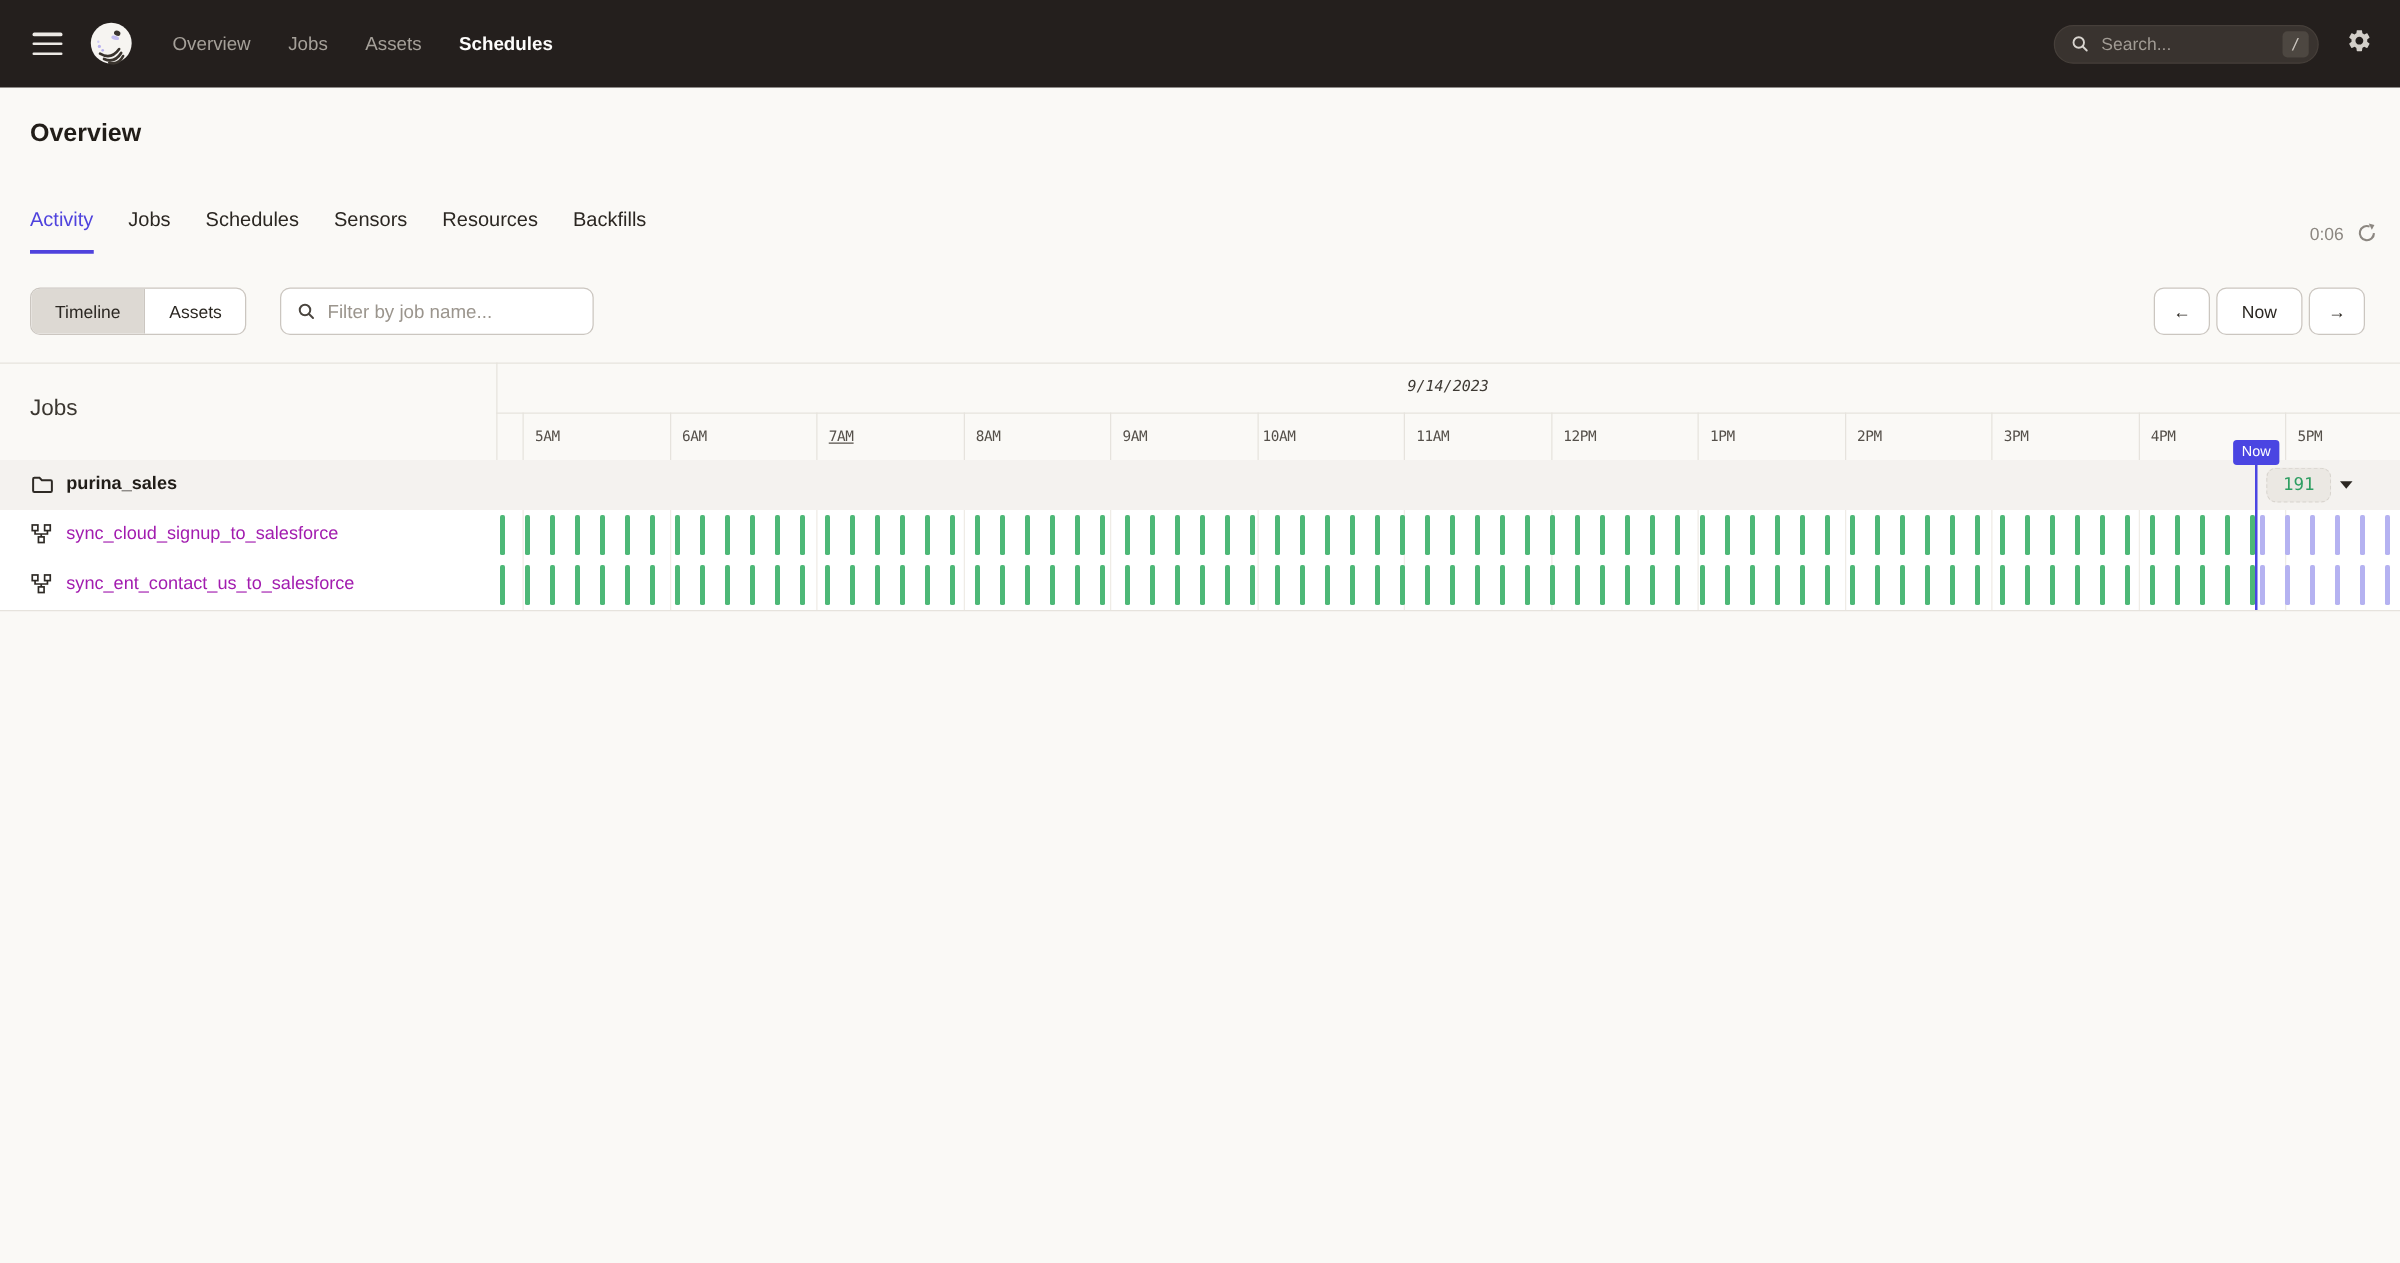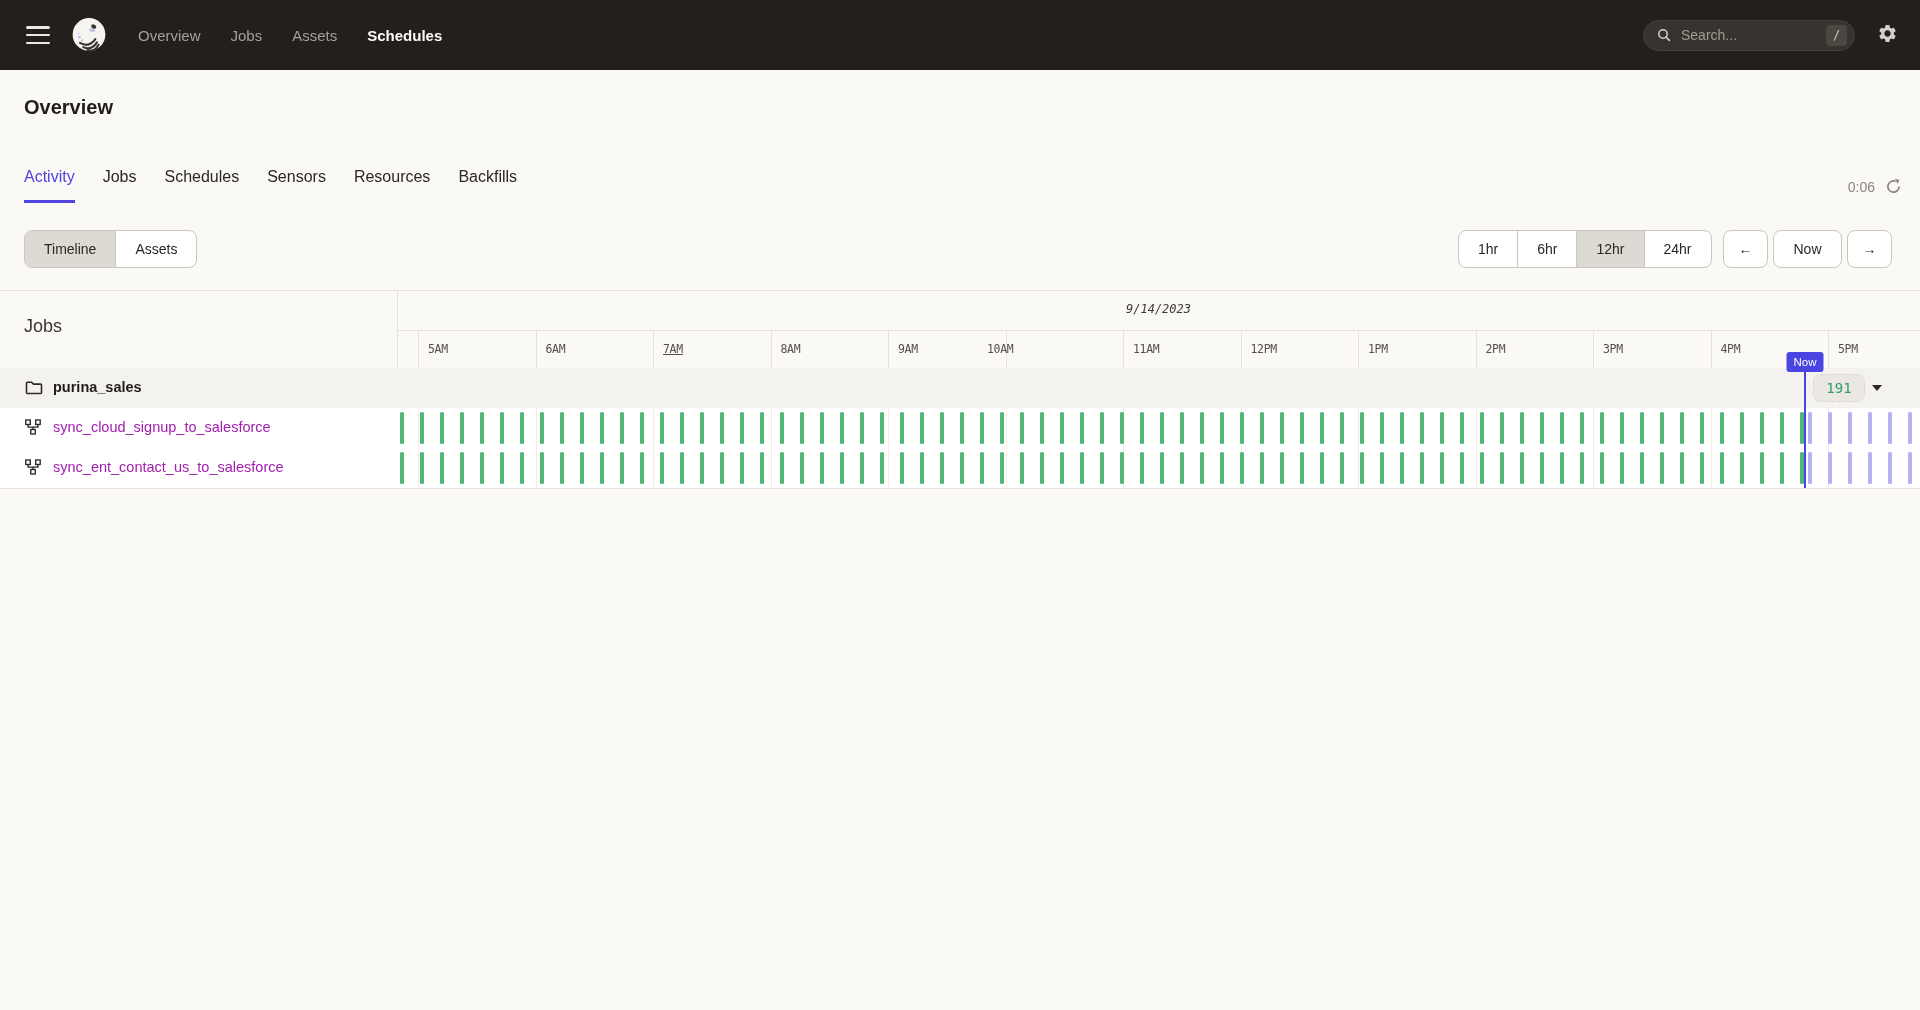--- a/index.html
+++ b/index.html
@@ -117,26 +117,27 @@
     <svg width="17" height="17" viewBox="0 0 18 18">
         <path d="M15 9 A6 6 0 1 1 11.3 3.45" fill="none" stroke="#8C8781" stroke-width="1.8"></path>
         <path d="M10.6 0.8 L15.4 2.2 L13.2 6.2 Z" fill="#8C8781"></path>
       </svg>
   </div>
 
   <div class="seg-group" id="view-toggle" style="left:24px;">
       <div class="seg-item selected">Timeline</div>
       <div class="seg-item">Assets</div>
     </div>
-  <div class="seg-group" id="ranges" style="left:1458px;">
-      <div class="seg-item">1hr</div>
-      <div class="seg-item">6hr</div>
-      <div class="seg-item selected">12hr</div>
-      <div class="seg-item">24hr</div>
-    </div>
+  <div class="filterbox">
+    <svg width="16" height="16" viewBox="0 0 16 16">
+        <circle cx="7" cy="7" r="4.2" fill="none" stroke="#4A453F" stroke-width="1.6"></circle>
+        <line x1="10.2" y1="10.2" x2="13.4" y2="13.4" stroke="#4A453F" stroke-width="1.6" stroke-linecap="round"></line>
+      </svg>
+    <span class="ph">Filter by job name...</span>
+  </div>
   <div class="btn" style="left:1723px; width:45px;">←</div>
   <div class="btn" style="left:1773px; width:69px;">Now</div>
   <div class="btn" style="left:1847px; width:45px;">→</div>
 
   <div id="tl">
       <div class="hline" style="left: 0px; top: 290px; width: 1920px;"></div>
       <div class="jobs-label">Jobs</div>
       <div class="vline" style="left: 397px; top: 290px; height: 198px;"></div>
       <div class="date-label" style="left: 1158.5px;">9/14/2023</div>
       <div class="hline" style="left: 397px; top: 330px; width: 1523px;"></div>
@@ -144,21 +145,21 @@
       <div class="hour-label" style="left: 428px;">5AM</div>
       <div class="vline" style="left: 535.5px; top: 330px; height: 38px;"></div>
       <div class="hour-label" style="left: 545.5px;">6AM</div>
       <div class="vline" style="left: 653px; top: 330px; height: 38px;"></div>
       <div class="hour-label" style="left: 663px; text-decoration: underline;">7AM</div>
       <div class="vline" style="left: 770.5px; top: 330px; height: 38px;"></div>
       <div class="hour-label" style="left: 780.5px;">8AM</div>
       <div class="vline" style="left: 888px; top: 330px; height: 38px;"></div>
       <div class="hour-label" style="left: 898px;">9AM</div>
       <div class="vline" style="left: 1005.5px; top: 330px; height: 38px;"></div>
-      <div class="hour-label" style="left: 987px;">10AM</div>
+      <div class="hour-label" style="left: 1010px;">10AM</div>
       <div class="vline" style="left: 1123px; top: 330px; height: 38px;"></div>
       <div class="hour-label" style="left: 1133px;">11AM</div>
       <div class="vline" style="left: 1240.5px; top: 330px; height: 38px;"></div>
       <div class="hour-label" style="left: 1250.5px;">12PM</div>
       <div class="vline" style="left: 1358px; top: 330px; height: 38px;"></div>
       <div class="hour-label" style="left: 1368px;">1PM</div>
       <div class="vline" style="left: 1475.5px; top: 330px; height: 38px;"></div>
       <div class="hour-label" style="left: 1485.5px;">2PM</div>
       <div class="vline" style="left: 1593px; top: 330px; height: 38px;"></div>
       <div class="hour-label" style="left: 1603px;">3PM</div>

